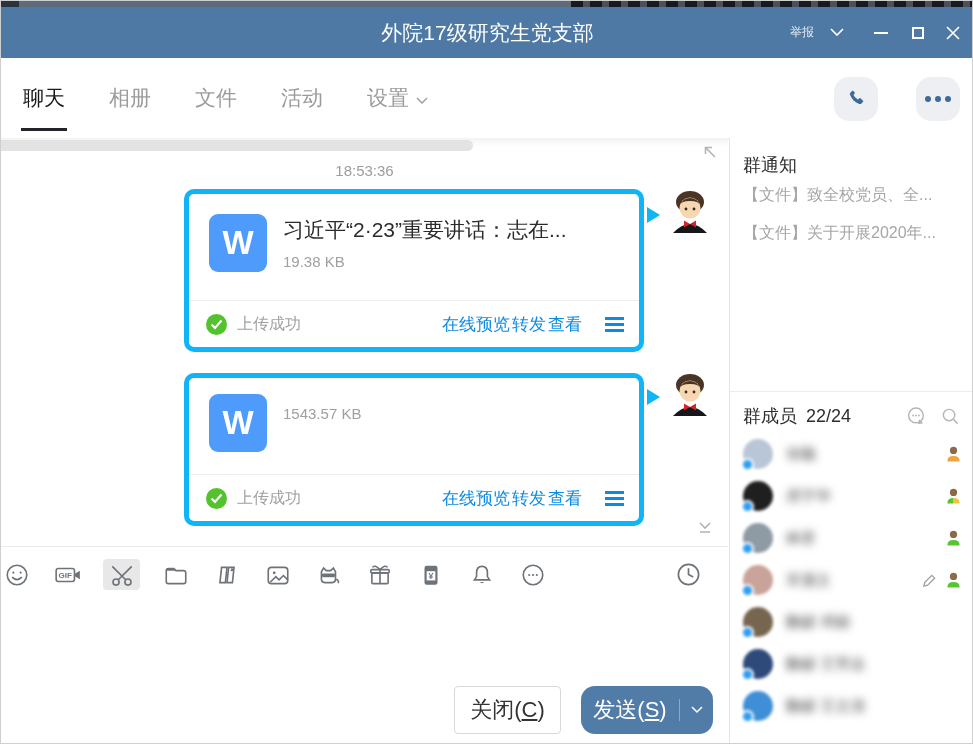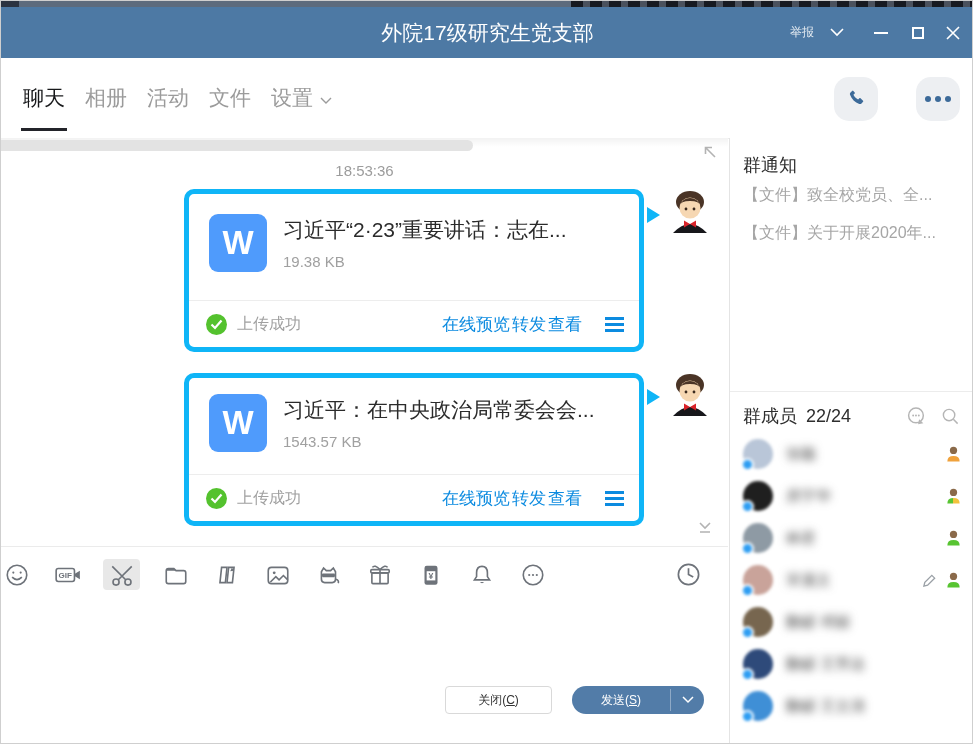--- a/index.html
+++ b/index.html
@@ -19,21 +19,21 @@
   .tb-title{left:0;right:0;top:0;height:51px;line-height:51px;text-align:center;color:#ffffff;font-size:21px;}
   .tb-right{right:14px;top:0;height:51px;display:flex;align-items:center;}
   .tb-report{color:rgba(255,255,255,.85);font-size:12px;cursor:pointer;}
   .tb-chev{margin-left:16px;display:flex;align-items:center;cursor:pointer;}
   .tb-min{margin-left:30px;width:14px;height:2px;background:#fff;cursor:pointer;}
   .tb-max{margin-left:24px;width:12px;height:12px;border:2px solid #fff;cursor:pointer;}
   .tb-close{margin-left:22px;display:flex;align-items:center;cursor:pointer;}
 
   
   .tabbar{left:0;top:57px;width:973px;height:80px;background:#fff;box-shadow:0 1px 0 #ececec;}
-  .tabs{position:absolute;left:22px;top:0;height:100%;display:flex;gap:20px;align-items:stretch;}
+  .tabs{position:absolute;left:22px;top:0;height:100%;display:flex;gap:44px;align-items:stretch;}
   .tab{display:flex;align-items:center;font-size:21px;color:#9b9b9b;position:relative;cursor:pointer;}
   .tab.active{color:#17181a;}
   .tab.active::after{content:"";position:absolute;left:-2px;right:-2px;bottom:7px;height:3px;background:#23242a;}
   .tab .set-chev{margin-left:7px;}
   .round-btn{position:absolute;top:19px;width:44px;height:44px;border-radius:15px;background:#edeff2;
     display:flex;align-items:center;justify-content:center;cursor:pointer;}
   .btn-phone{right:96px;}
   .btn-more{right:14px;}
   .dots3{display:flex;gap:4px;}
   .dots3 i{width:6px;height:6px;border-radius:50%;background:#3c6a99;}
@@ -79,22 +79,22 @@
   .toolbar{left:0;top:545px;width:727px;height:56px;background:#fff;border-top:1px solid #ebebeb;
     display:flex;align-items:center;gap:20px;}
   .ticon{width:31px;height:31px;display:flex;align-items:center;justify-content:center;cursor:pointer;flex:0 0 auto;}
   .ticon.selected{background:#e8e8e8;border-radius:4px;width:37px;}
   .clock-btn{position:absolute;right:24px;top:12px;cursor:pointer;}
 
   .input-area{left:0;top:601px;width:727px;height:68px;background:#fff;cursor:text;}
 
   
   .footer{left:0;top:669px;width:727px;height:75px;background:#fff;}
-  .btn{position:absolute;top:16px;height:28px;border-radius:4px;display:flex;align-items:center;
-    justify-content:center;font-size:12px;cursor:pointer;}
+  .btn{position:absolute;top:16px;height:48px;border-radius:4px;display:flex;align-items:center;
+    justify-content:center;font-size:22px;cursor:pointer;margin-left:9px;}
   .btn-close{left:444px;width:107px;background:#fff;border:1px solid #d9d9d9;color:#333;}
   .btn-send{left:571px;width:132px;background:#527ca8;color:#fff;justify-content:flex-start;border-radius:14px;}
   .send-main{flex:1;text-align:center;}
   .send-split{width:1px;height:22px;background:rgba(255,255,255,.35);}
   .send-caret{width:33px;display:flex;align-items:center;justify-content:center;height:100%;}
   .ukey{text-decoration:underline;}
 
   
   .sidebar{left:728px;top:137px;width:245px;height:607px;background:#fff;border-left:1px solid #e4e4e4;}
   .sb-title{left:13px;top:15px;font-size:18px;color:#2e2e2e;}
@@ -140,22 +140,22 @@
             <path d="M1 1 L13 13 M13 1 L1 13" stroke="#fff" stroke-width="1.6"></path>
           </svg>
       </span>
     </div>
   </div>
 
   <div class="abs tabbar">
     <div class="tabs">
       <div class="tab active">聊天</div>
       <div class="tab">相册</div>
+      <div class="tab">文件</div>
       <div class="tab">活动</div>
-      <div class="tab">文件</div>
       <div class="tab">
         <span>设置</span>
         <span class="set-chev">
           <svg width="12" height="8" viewBox="0 0 12 8">
               <path d="M1 1 L6 6 L11 1" stroke="#9b9b9b" stroke-width="1.4" fill="none"></path>
             </svg>
         </span>
       </div>
     </div>
     <div class="round-btn btn-phone">
@@ -217,21 +217,20 @@
           <circle cx="27" cy="22" r="1.4" fill="#3a2a1f"></circle>
           <path d="M6 46 Q23 28 40 46 Z" fill="#17171b"></path>
           <path d="M23 37 l-6 -3.5 v7 z M23 37 l6 -3.5 v7 z" fill="#d8232a"></path>
         </svg>
     </div>
 
     <div class="abs card card2">
       <div class="file-row" style="padding-top:16px;">
         <div class="file-badge">W</div>
         <div class="file-info">
-          <div class="file-title">习近平：在中央政治局常委会会...</div>
           <div class="file-size">1543.57 KB</div>
         </div>
       </div>
       <div class="card-foot">
         <span class="check">
           <svg width="13" height="11" viewBox="0 0 13 11">
               <path d="M1.5 5.5 L5 9 L11.5 1.5" stroke="#fff" stroke-width="2.2" fill="none"></path>
             </svg>
         </span>
         <span class="status">上传成功</span>

